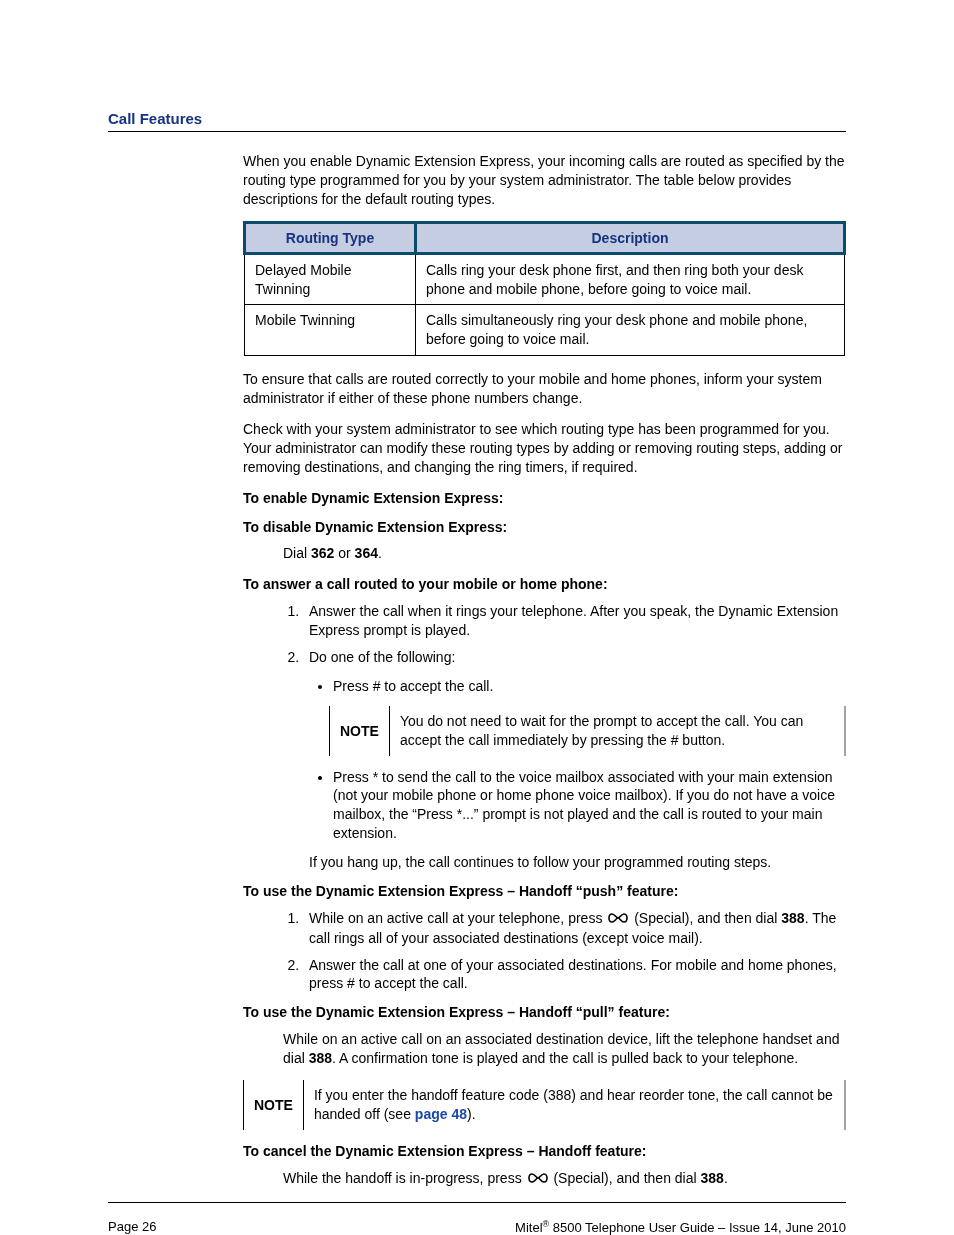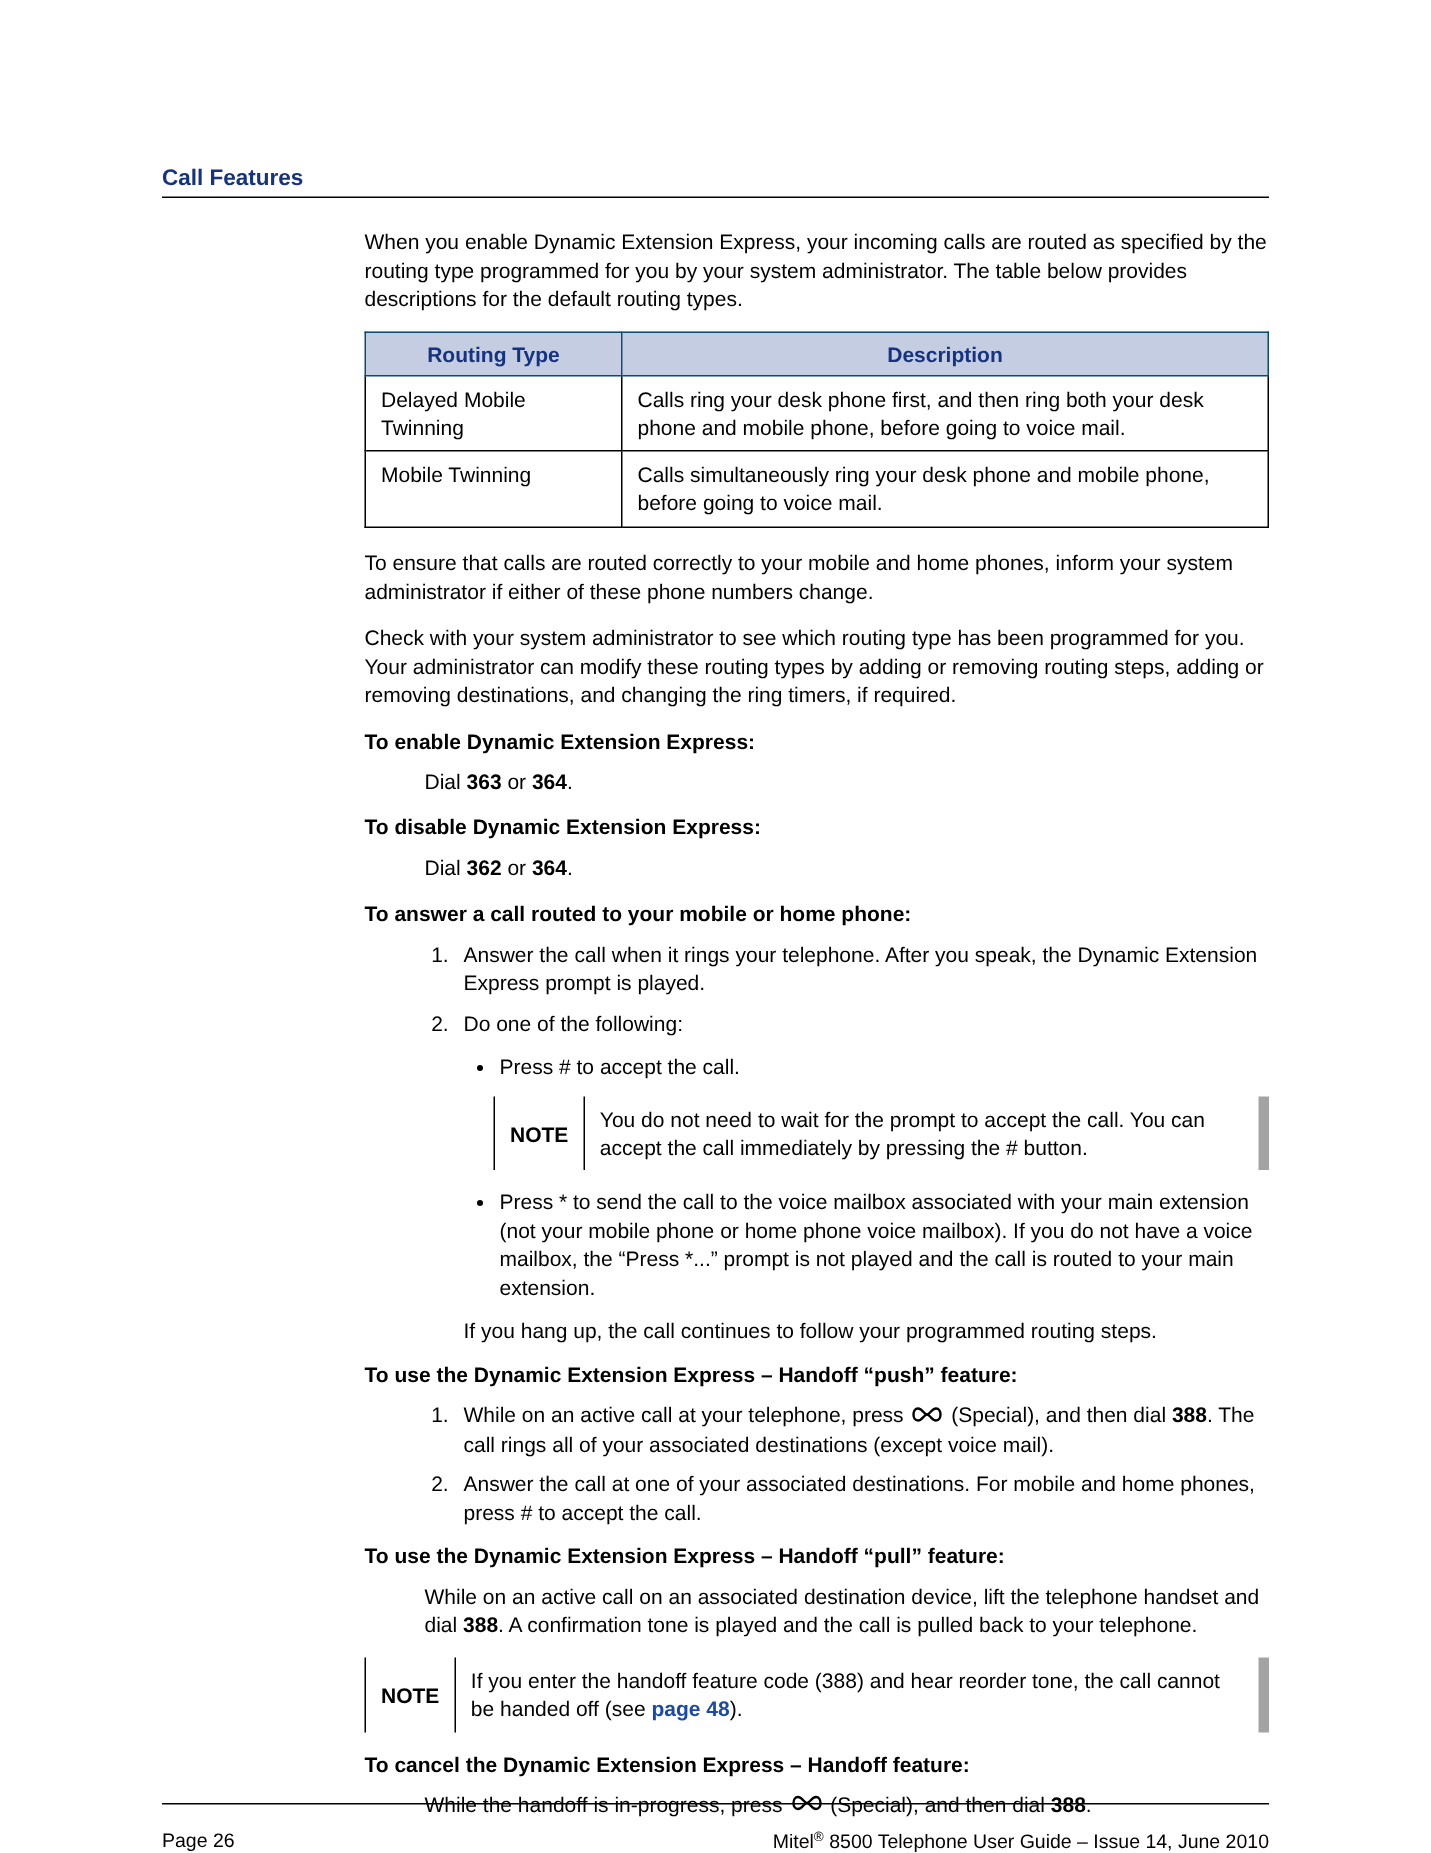--- a/index.html
+++ b/index.html
@@ -45,21 +45,21 @@
   }
   table.routing {
     border-collapse: collapse;
     width: 100%;
     margin: 10px 0 14px 0;
   }
   table.routing th {
     background: #c5cde2;
     color: #15337f;
     font-weight: bold;
-    border: 1px solid #0c4a6e;
+    border: 3px solid #0c4a6e;
     padding: 6px 10px;
     text-align: center;
     font-size: 14px;
   }
   table.routing td {
     border: 1px solid #000;
     padding: 6px 10px;
     vertical-align: top;
     font-size: 14px;
     line-height: 1.35;
@@ -86,21 +86,21 @@
     line-height: 1.35;
   }
   .sub-indent {
     margin-left: 66px;
     margin-bottom: 10px;
     line-height: 1.35;
   }
   .note-box {
     display: flex;
     border-left: 1px solid #000;
-    border-right: 7px solid #a3a3a3;
+    border-right: 2px solid #a3a3a3;
     margin: 8px 0 12px 0;
   }
   .note-box.inset {
     margin-left: 86px;
   }
   .note-label {
     font-weight: bold;
     padding: 10px 10px;
     border-right: 1px solid #000;
     display: flex;
@@ -163,23 +163,20 @@
         <td class="col1">Mobile Twinning</td>
         <td>Calls simultaneously ring your desk phone and mobile phone, before going to voice mail.</td>
       </tr>
     </tbody>
       </table>
 
     <p>To ensure that calls are routed correctly to your mobile and home phones, inform your system administrator if either of these phone numbers change.</p>
     <p>Check with your system administrator to see which routing type has been programmed for you. Your administrator can modify these routing types by adding or removing routing steps, adding or removing destinations, and changing the ring timers, if required.</p>
 
     <p class="bold-head">To enable Dynamic Extension Express:</p>
-    <p class="indent1">
-      <span>Dial </span><b>363</b><span> or </span><b>364</b><span>.</span>
-    </p>
 
     <p class="bold-head">To disable Dynamic Extension Express:</p>
     <p class="indent1">
       <span>Dial </span><b>362</b><span> or </span><b>364</b><span>.</span>
     </p>
 
     <p class="bold-head">To answer a call routed to your mobile or home phone:</p>
     <ol>
       <li>Answer the call when it rings your telephone. After you speak, the Dynamic Extension Express prompt is played.</li>
       <li>

